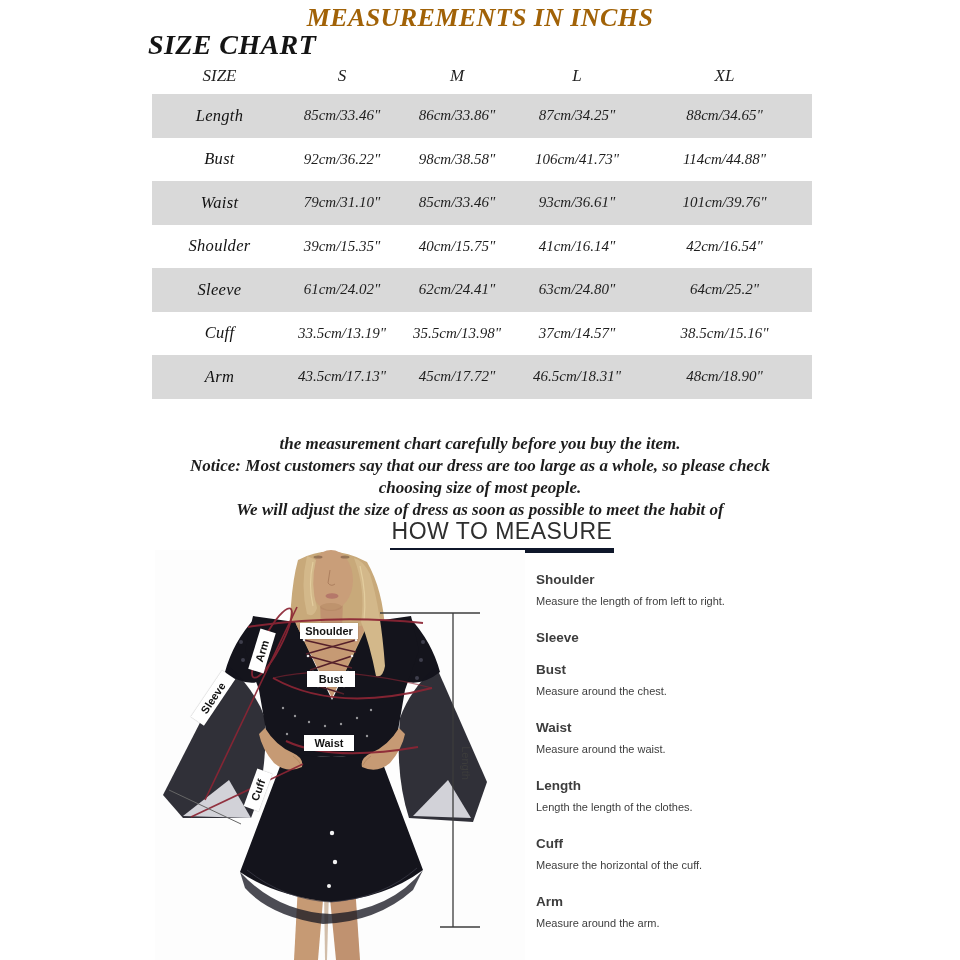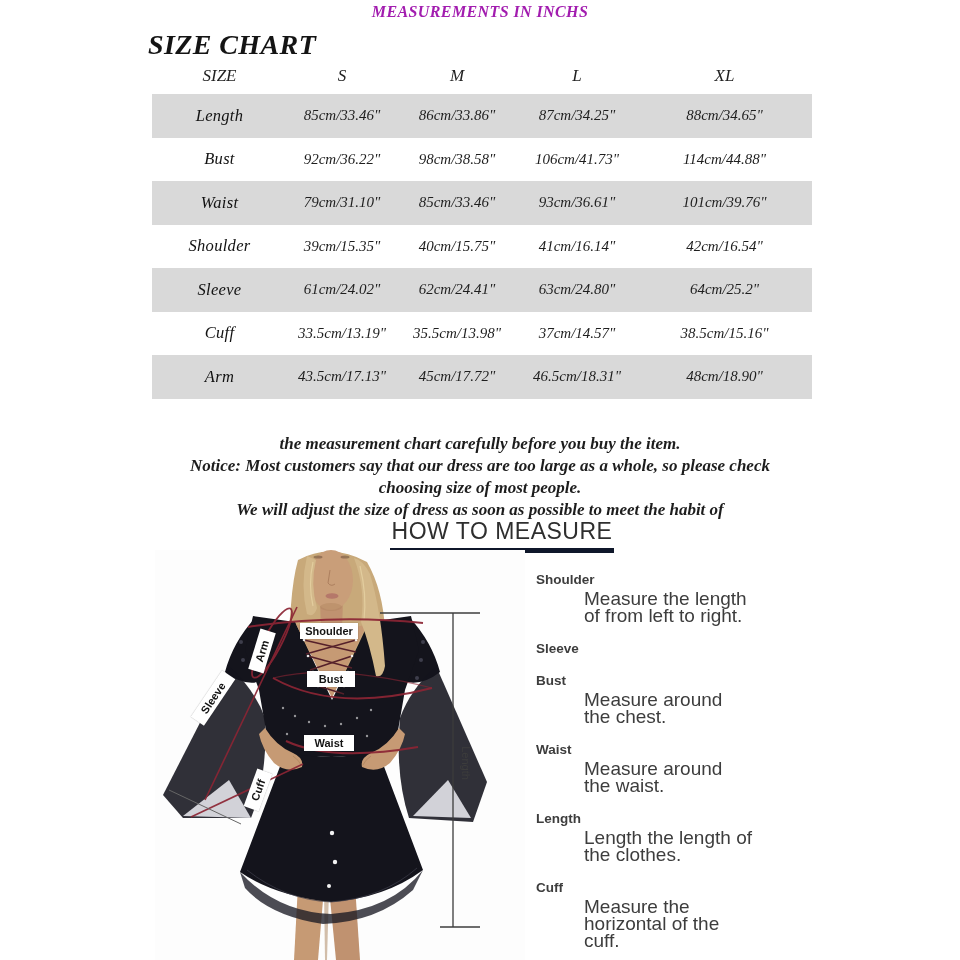--- a/index.html
+++ b/index.html
@@ -3,21 +3,21 @@
 <meta charset="utf-8">
 <style>
   html,body{margin:0;padding:0;}
   body{
     width:960px;height:960px;position:relative;background:#ffffff;
     font-family:"Liberation Serif",serif;color:#1c1c1c;overflow:hidden;
   }
   
   .top-title{
     position:absolute;top:3px;left:0;right:0;text-align:center;
-    font-style:italic;font-weight:bold;font-size:16px;letter-spacing:.4px;color:#a21caf;
+    font-style:italic;font-weight:bold;font-size:26px;letter-spacing:.4px;color:#a16207;
   }
   .size-chart-heading{
     position:absolute;top:29px;left:148px;
     font-style:italic;font-weight:bold;font-size:28px;letter-spacing:.4px;color:#141414;
   }
   
   .size-table{position:absolute;left:152px;top:58px;width:660px;}
   .tbl-row{display:grid;grid-template-columns:135px 110px 120px 120px 175px;align-items:center;}
   .tbl-header{height:36px;}
   .tbl-header .cell{font-style:italic;font-size:17px;color:#222;}
@@ -50,21 +50,21 @@
   .lbl-bust{left:152px;top:121px;width:48px;}
   .lbl-waist{left:149px;top:185px;width:50px;}
   .lbl-arm{left:86px;top:93px;width:42px;transform:rotate(-73deg);}
   .lbl-sleeve{left:30px;top:140px;width:56px;transform:rotate(-56deg);}
   .lbl-cuff{left:83px;top:232px;width:40px;transform:rotate(-70deg);}
   
   .hints{position:absolute;left:536px;top:572px;width:218px;
          font-family:"Liberation Sans",sans-serif;color:#3d3d3d;}
   .hint-item{margin-bottom:17px;}
   .hint-label{font-size:13.5px;font-weight:bold;margin-bottom:3px;}
-  .hint-text{font-size:19px;line-height:17px;margin-left:48px;}
+  .hint-text{font-size:11px;line-height:23px;}
 </style>
 </head>
 <body>
 
 <div class="top-title">MEASUREMENTS IN INCHS</div>
 <div class="size-chart-heading">SIZE CHART</div>
 
 <div class="size-table">
   <div class="tbl-row tbl-header">
     <div class="cell">SIZE</div>

